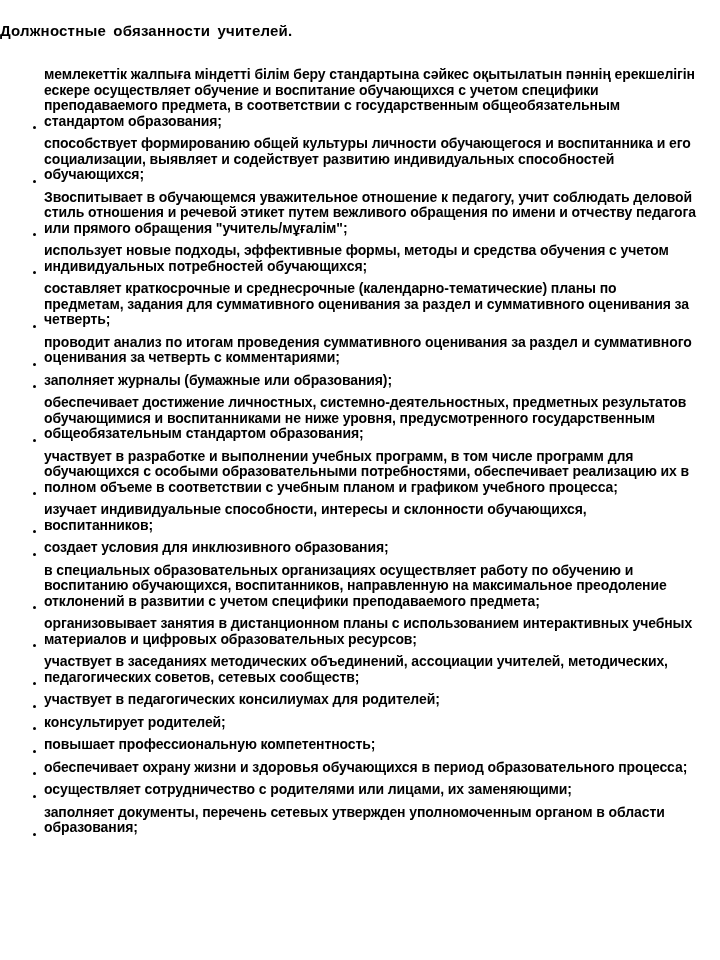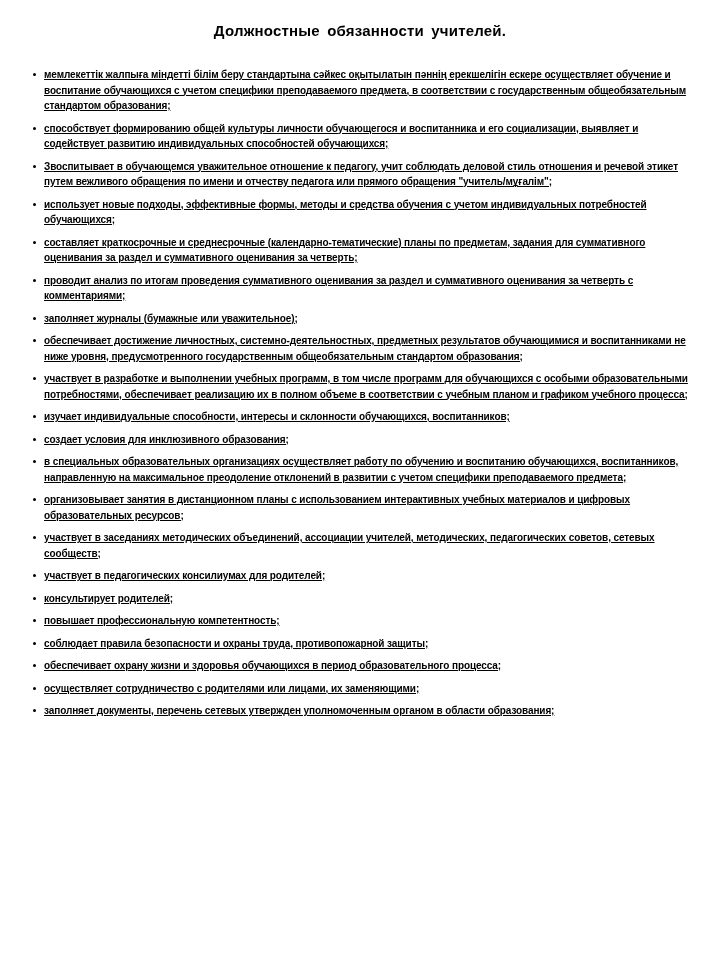--- a/index.html
+++ b/index.html
@@ -13,39 +13,37 @@
     height: 960px;
     background: #ffffff;
     font-family: "Liberation Sans", sans-serif;
     font-weight: 700;
     color: #000000;
     box-sizing: border-box;
     overflow: hidden;
   }
   .title {
     padding-top: 21px;
-    text-align: center;
     font-size: 15px;
     line-height: 20px;
     word-spacing: 3px;
     letter-spacing: 0.2px;
   }
   .duty-list {
     list-style: none;
     margin: 26px 24px 0 33px;
     padding: 0;
   }
   .duty-item {
     display: flex;
-    align-items: flex-start;
-    font-size: 10px;
+    align-items: flex-end;
+    font-size: 14px;
     line-height: 15.5px;
     letter-spacing: -0.1px;
     margin-bottom: 7px;
-    text-decoration: underline;
   }
   .bullet {
     flex: none;
     width: 3px;
     height: 3px;
     background: #000000;
     border-radius: 50%;
     margin: 6px 8px 0 0;
   }
   .duty-text {
@@ -78,21 +76,21 @@
     <li class="duty-item">
         <span class="bullet"></span>
         <span class="duty-text">составляет краткосрочные и среднесрочные (календарно-тематические) планы по предметам, задания для суммативного оценивания за раздел и суммативного оценивания за четверть;</span>
       </li>
     <li class="duty-item">
         <span class="bullet"></span>
         <span class="duty-text">проводит анализ по итогам проведения суммативного оценивания за раздел и суммативного оценивания за четверть с комментариями;</span>
       </li>
     <li class="duty-item">
         <span class="bullet"></span>
-        <span class="duty-text">заполняет журналы (бумажные или уважительное);</span>
+        <span class="duty-text">заполняет журналы (бумажные или образования);</span>
       </li>
     <li class="duty-item">
         <span class="bullet"></span>
         <span class="duty-text">обеспечивает достижение личностных, системно-деятельностных, предметных результатов обучающимися и воспитанниками не ниже уровня, предусмотренного государственным общеобязательным стандартом образования;</span>
       </li>
     <li class="duty-item">
         <span class="bullet"></span>
         <span class="duty-text">участвует в разработке и выполнении учебных программ, в том числе программ для обучающихся с особыми образовательными потребностями, обеспечивает реализацию их в полном объеме в соответствии с учебным планом и графиком учебного процесса;</span>
       </li>
     <li class="duty-item">
@@ -122,24 +120,20 @@
     <li class="duty-item">
         <span class="bullet"></span>
         <span class="duty-text">консультирует родителей;</span>
       </li>
     <li class="duty-item">
         <span class="bullet"></span>
         <span class="duty-text">повышает профессиональную компетентность;</span>
       </li>
     <li class="duty-item">
         <span class="bullet"></span>
-        <span class="duty-text">соблюдает правила безопасности и охраны труда, противопожарной защиты;</span>
-      </li>
-    <li class="duty-item">
-        <span class="bullet"></span>
         <span class="duty-text">обеспечивает охрану жизни и здоровья обучающихся в период образовательного процесса;</span>
       </li>
     <li class="duty-item">
         <span class="bullet"></span>
         <span class="duty-text">осуществляет сотрудничество с родителями или лицами, их заменяющими;</span>
       </li>
     <li class="duty-item">
         <span class="bullet"></span>
         <span class="duty-text">заполняет документы, перечень сетевых утвержден уполномоченным органом в области образования;</span>
       </li>

